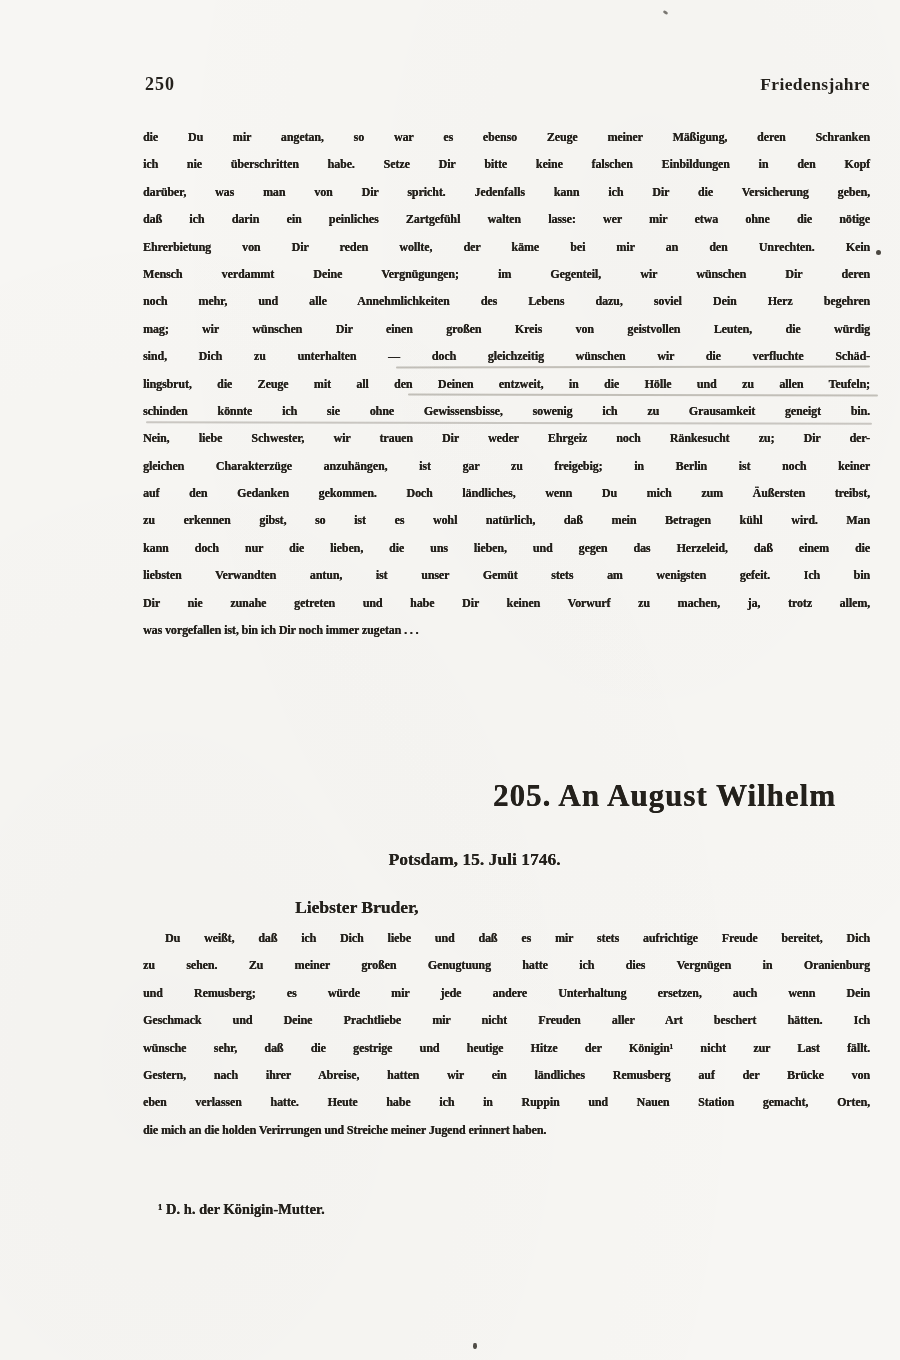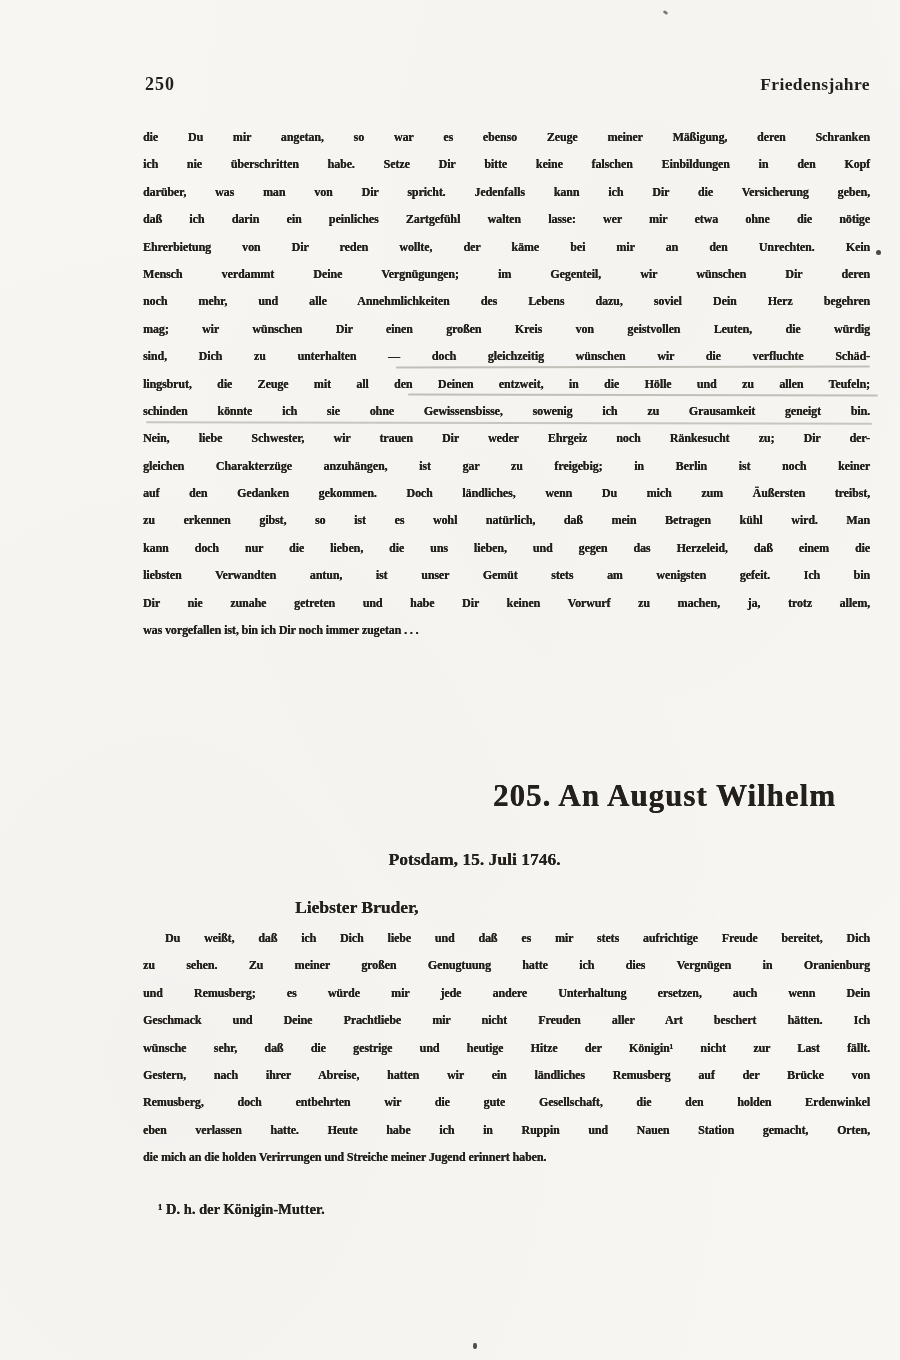--- a/index.html
+++ b/index.html
@@ -123,21 +123,20 @@
 
   <div id="letter-salutation" class="abs">Liebster Bruder,</div>
 
   <div id="letter-body" class="abs body-block">
       <div class="tl indent">Du weißt, daß ich Dich liebe und daß es mir stets aufrichtige Freude bereitet, Dich</div>
       <div class="tl">zu sehen. Zu meiner großen Genugtuung hatte ich dies Vergnügen in Oranienburg</div>
       <div class="tl">und Remusberg; es würde mir jede andere Unterhaltung ersetzen, auch wenn Dein</div>
       <div class="tl">Geschmack und Deine Prachtliebe mir nicht Freuden aller Art beschert hätten. Ich</div>
       <div class="tl">wünsche sehr, daß die gestrige und heutige Hitze der Königin¹ nicht zur Last fällt.</div>
       <div class="tl">Gestern, nach ihrer Abreise, hatten wir ein ländliches Remusberg auf der Brücke von</div>
-      <div class="tl">Remusberg, doch entbehrten wir die gute Gesellschaft, die den holden Erdenwinkel</div>
       <div class="tl">eben verlassen hatte. Heute habe ich in Ruppin und Nauen Station gemacht, Orten,</div>
       <div class="tl flush">die mich an die holden Verirrungen und Streiche meiner Jugend erinnert haben.</div>
     </div>
 
   <div id="footnote" class="abs">¹ D. h. der Königin-Mutter.</div>
 
   <div id="pencil-a" class="abs pencil"></div>
   <div id="pencil-b" class="abs pencil"></div>
   <div id="pencil-c" class="abs pencil"></div>
 

